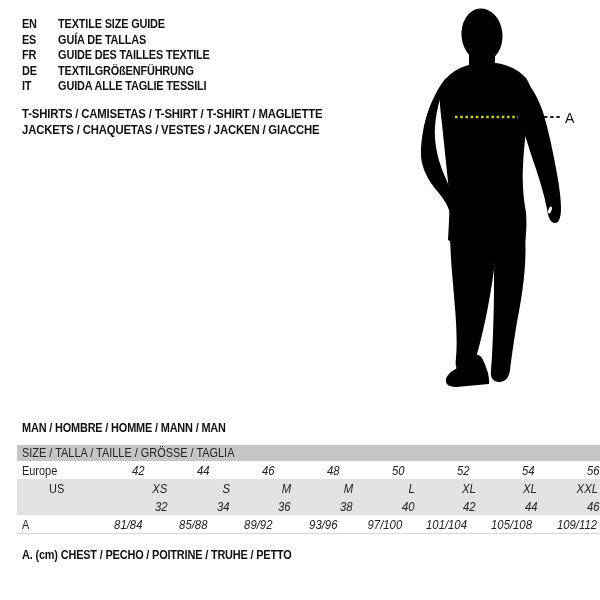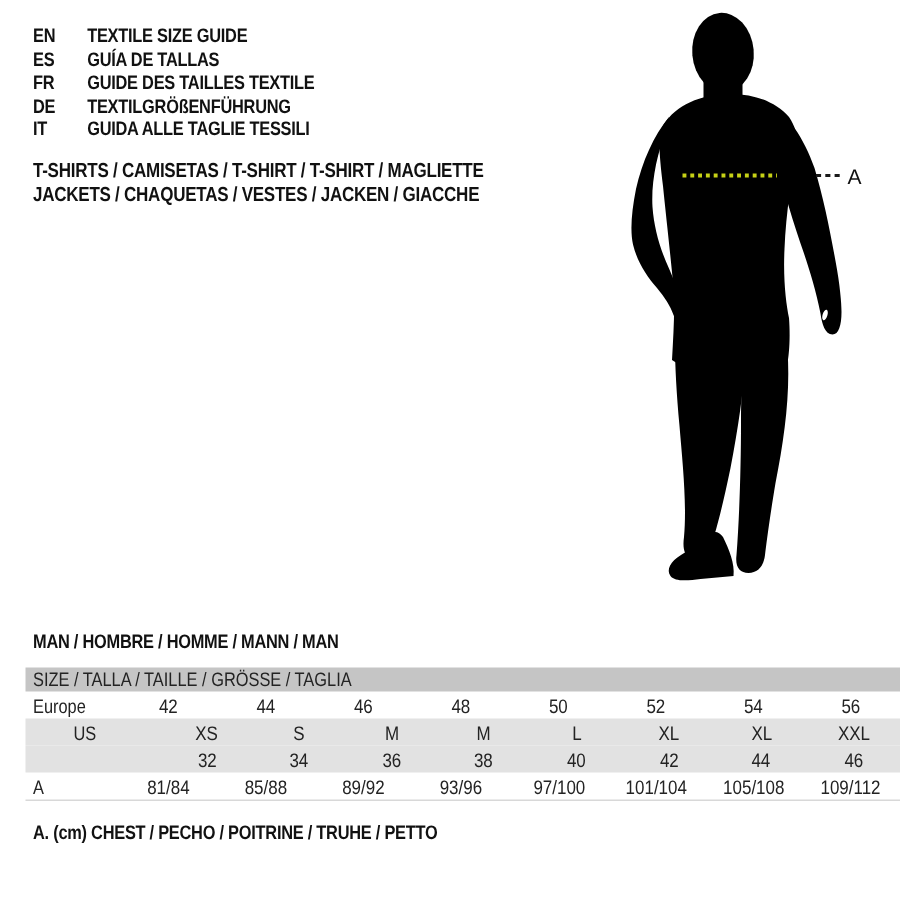--- a/index.html
+++ b/index.html
@@ -33,21 +33,21 @@
                    font-size:13px; font-weight:700; letter-spacing:-0.2px;
                    transform:scaleX(0.84); transform-origin:0 50%; white-space:nowrap; }
 
   
   .size-table { position:absolute; left:17px; top:445px; width:583px; font-size:13px; color:#232323; }
   .t-header { height:16px; line-height:16px; background:#c5c5c5; padding-left:5px; }
   .t-row { display:grid; grid-template-columns:63px repeat(8,1fr); height:18px; align-items:center; }
   .t-row.shaded { background:#e2e2e2;padding-left:27px; }
   .t-row.last { border-bottom:1px solid #d8d8d8; }
   .t-label { padding-left:5px; text-align:left; }
-  .t-cell { text-align:center; }
+  .t-cell { text-align:right;font-style:italic; }
 
   
   .footnote { position:absolute; left:22px; top:547px; height:15px; line-height:15px;
               font-size:13px; font-weight:700; letter-spacing:-0.2px;
               transform:scaleX(0.84); transform-origin:0 50%; white-space:nowrap; }
 </style>
 </head>
 <body>
 
 <div class="stage">

